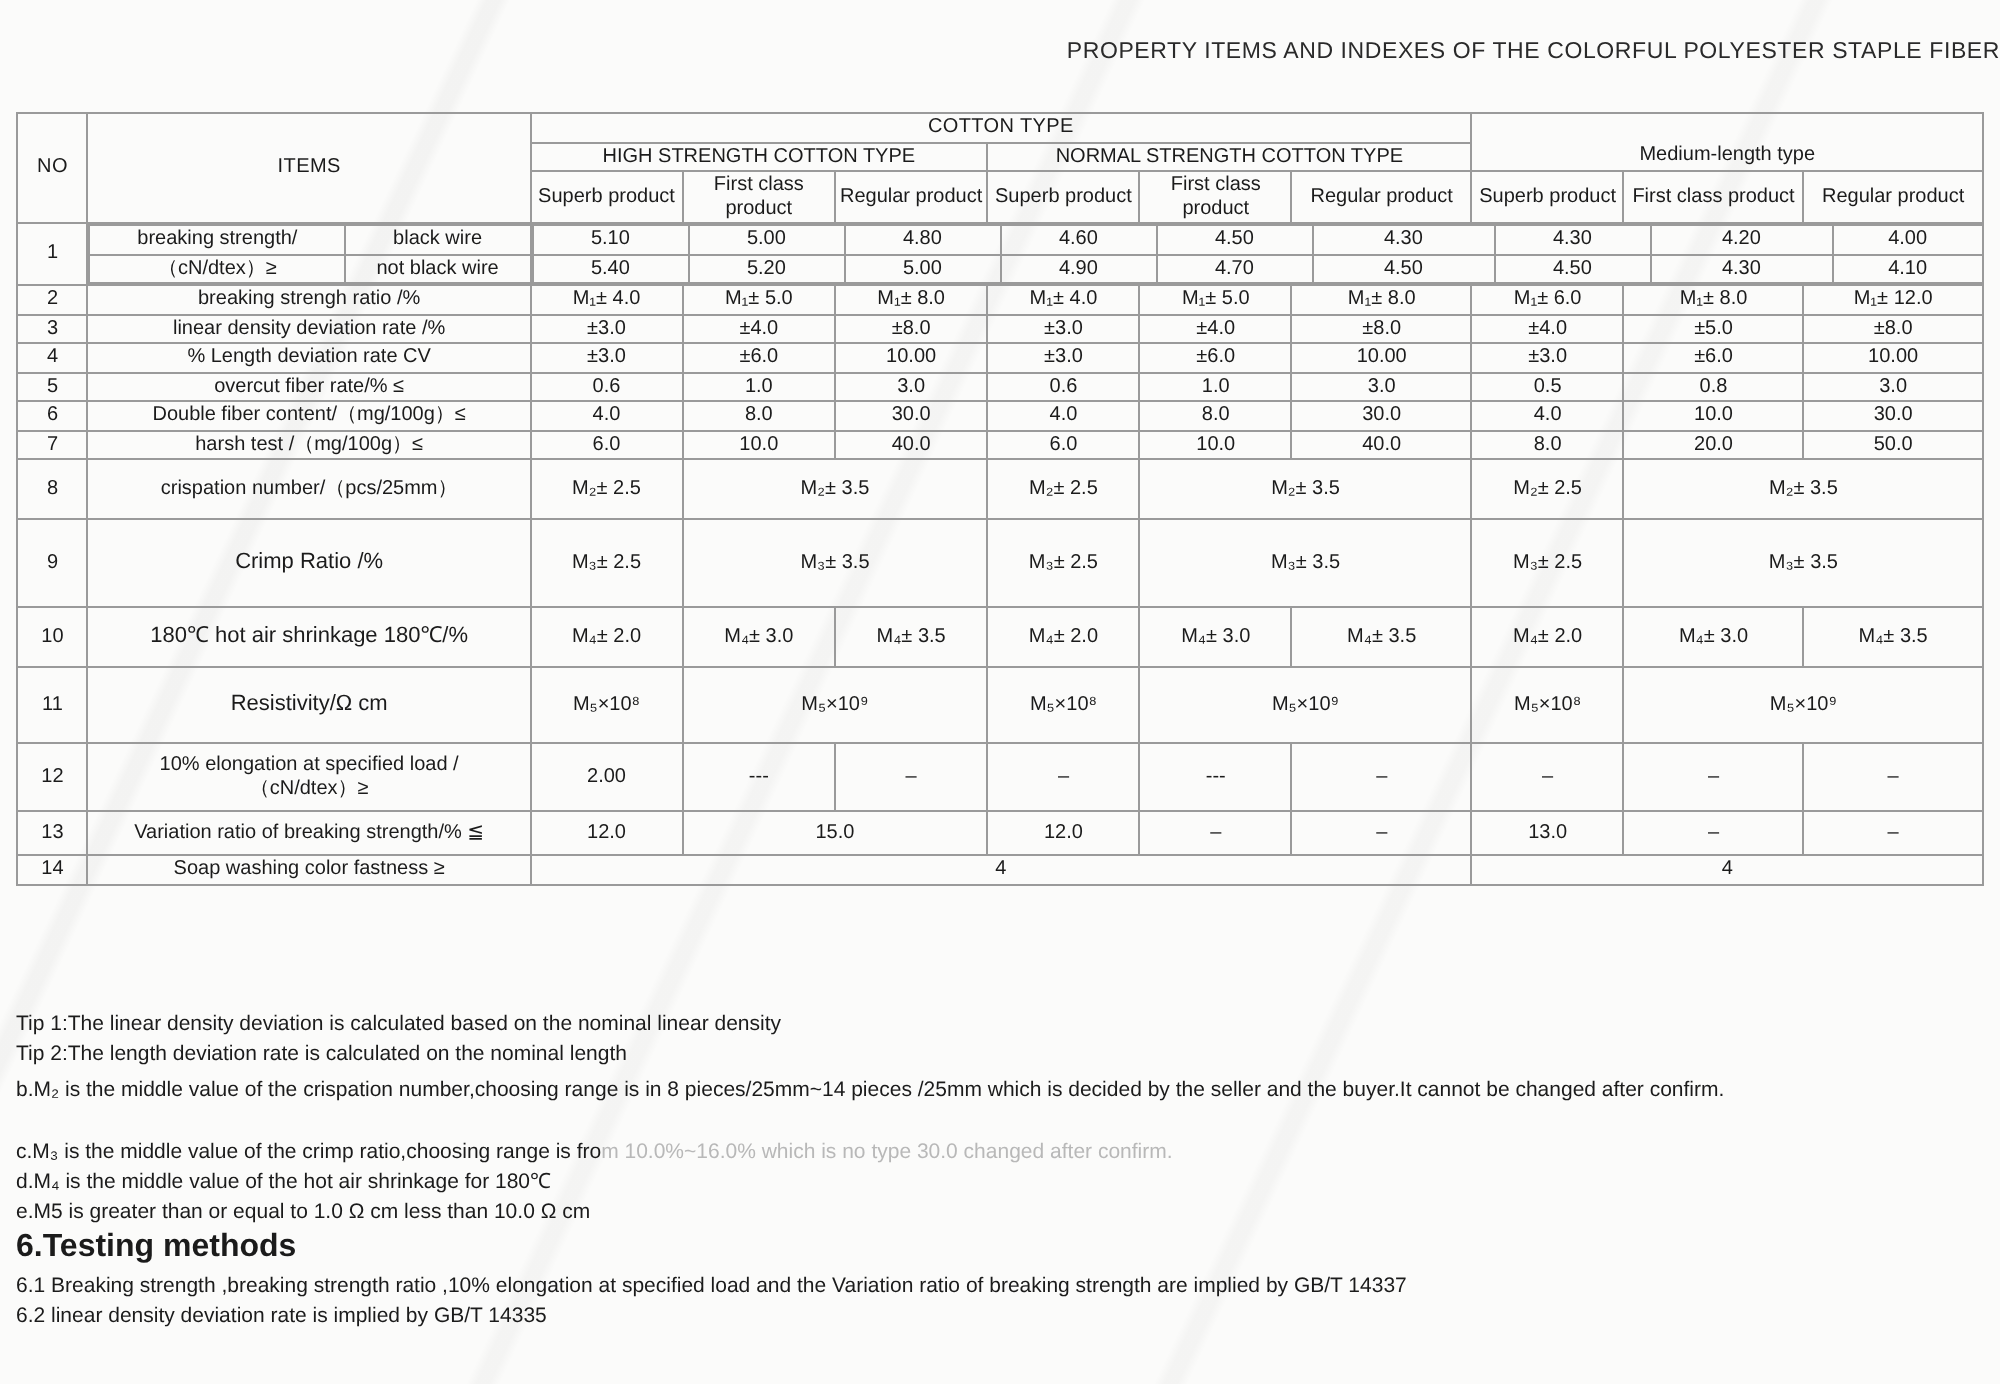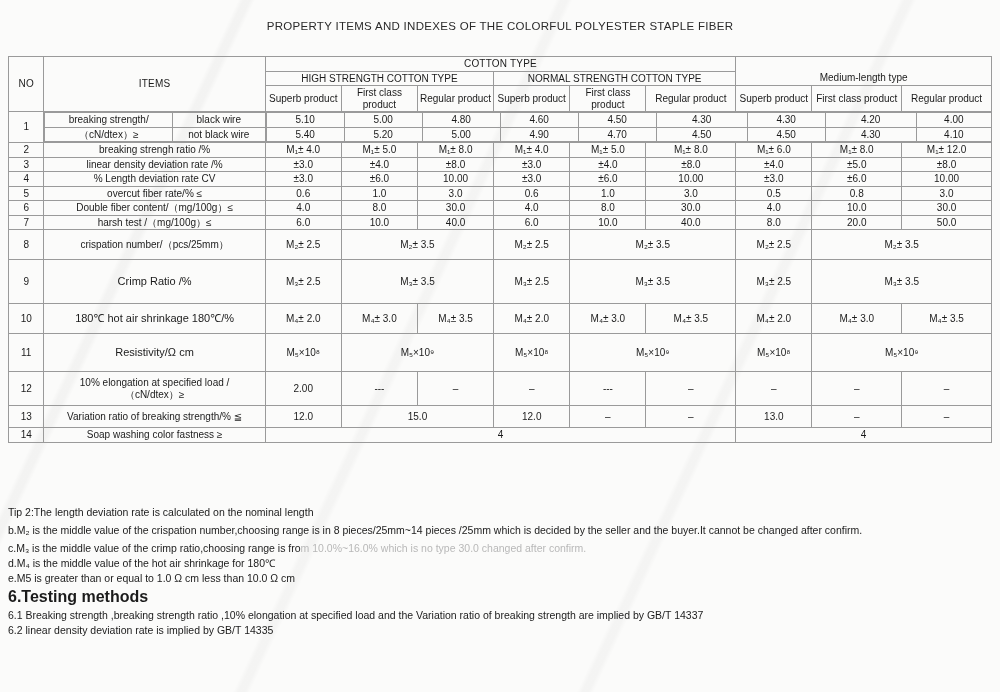--- a/index.html
+++ b/index.html
@@ -11,21 +11,21 @@
     overflow:hidden;
     position:relative;
   }
   
   .wm{position:absolute;inset:0;pointer-events:none;
     background:
       linear-gradient(115deg, rgba(0,0,0,0.000) 0 18%, rgba(0,0,0,0.030) 18.4% 18.9%, rgba(0,0,0,0.000) 19.3% 42%, rgba(0,0,0,0.028) 42.4% 42.9%, rgba(0,0,0,0.000) 43.3% 68%, rgba(0,0,0,0.026) 68.4% 68.9%, rgba(0,0,0,0.000) 69.3% 100%);
   }
   .title{
     position:absolute;left:0;right:0;top:20px;
-    text-align:center;font-size:11.5px;letter-spacing:.3px;color:#2a2a2a;
+    text-align:right;font-size:11.5px;letter-spacing:.3px;color:#2a2a2a;
   }
   table.main{
     position:absolute;left:8px;top:56px;width:984px;
     border-collapse:collapse;
     table-layout:fixed;
   }
   table.main td, table.main th{
     border:1px solid #9a9a9a;
     font-weight:normal;
     font-size:10px;
@@ -312,23 +312,24 @@
     <tr style="height:14px">
       <td>14</td>
       <td class="lbl">Soap washing color fastness ≥</td>
       <td colspan="6">4</td>
       <td colspan="3">4</td>
     </tr>
   </tbody>
 </table>
 
 <div class="notes">
+  <p>Tip 1:The linear density deviation is calculated based on the nominal linear density</p>
   <p>Tip 2:The length deviation rate is calculated on the nominal length</p>
   <p style="margin-top:3px">b.M₂ is the middle value of the crispation number,choosing range is in 8 pieces/25mm~14 pieces /25mm which is decided by the seller and the buyer.It cannot be changed after confirm.</p>
-  <p style="margin-top:3px">
+  <p style="margin-top:16px">
     <span>c.M₃ is the middle  value of the crimp ratio,choosing range is fro</span><span class="ghost">m 10.0%~16.0% which is no                type 30.0                                                 changed after confirm.</span>
   </p>
   <p>
     <span>d.M₄ is the middle value of the hot air shrinkage for 180℃</span>
   </p>
   <p>e.M5 is greater than or equal to 1.0 Ω cm less than 10.0 Ω cm</p>
   <p class="h6">6.Testing methods</p>
   <p class="small-blk">6.1 Breaking strength ,breaking strength ratio ,10% elongation at specified load and the Variation ratio of breaking strength are implied by GB/T 14337</p>
   <p class="small-blk">6.2  linear density deviation rate is implied by GB/T 14335</p>
 </div>

